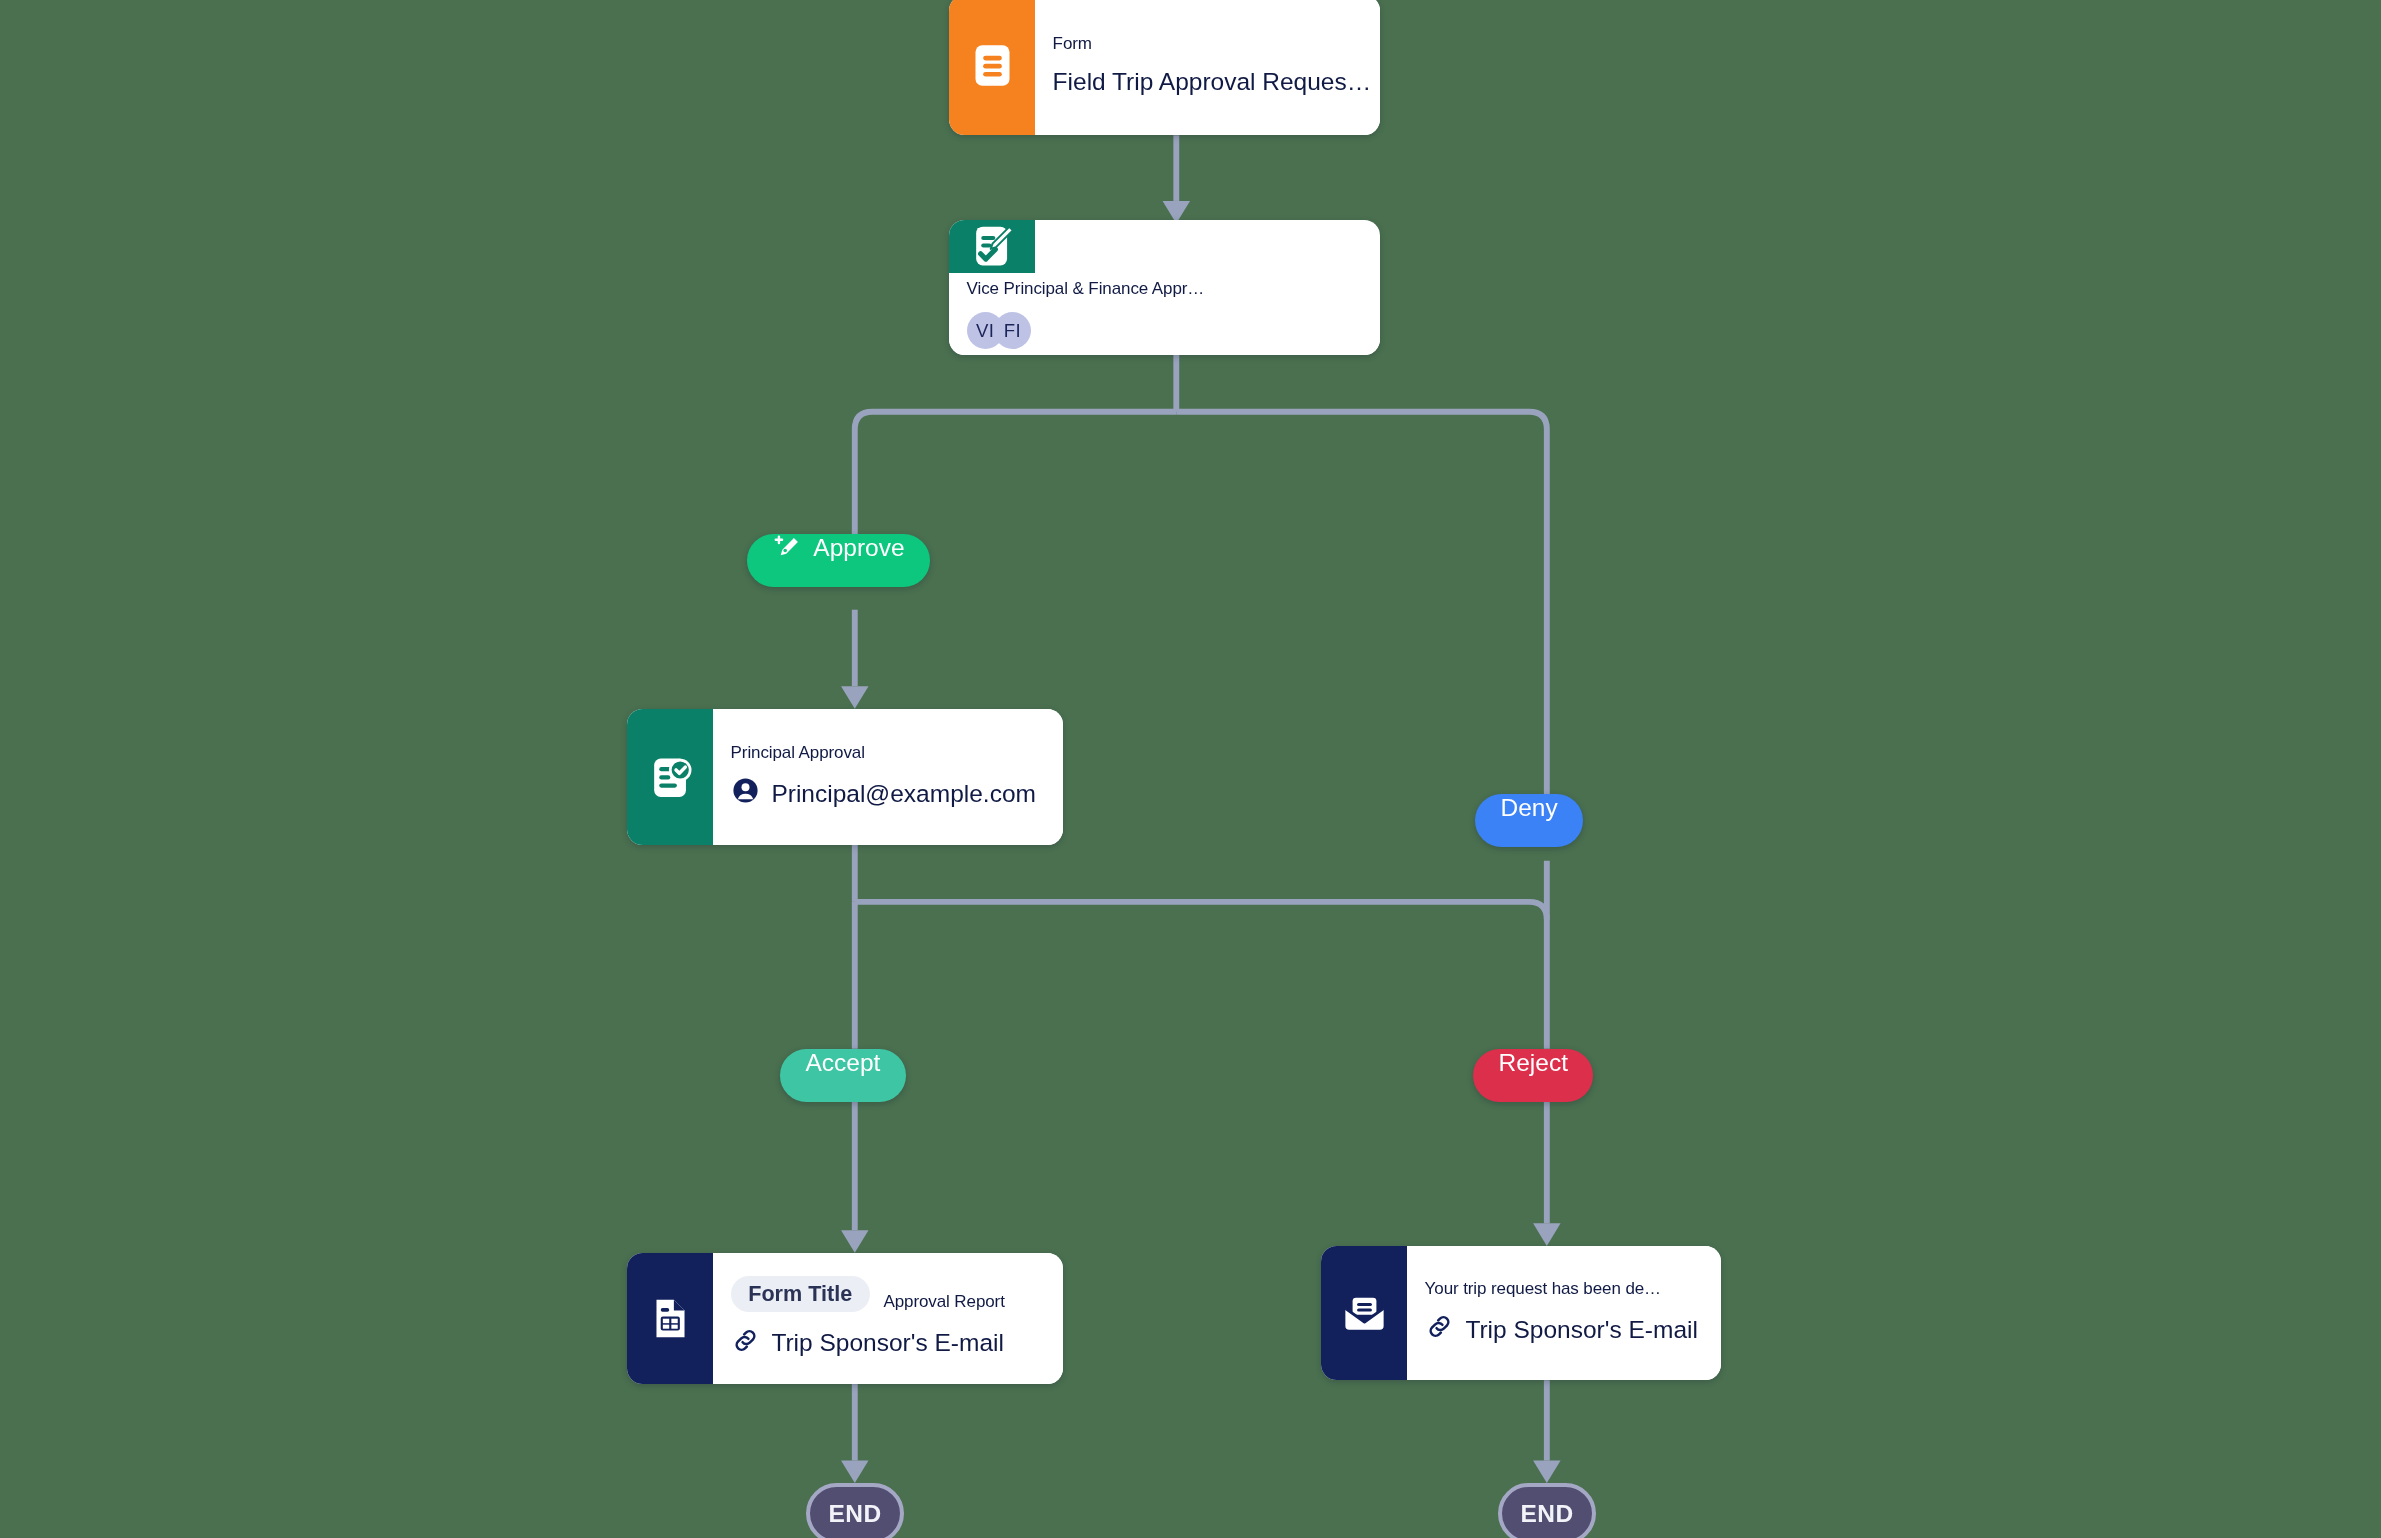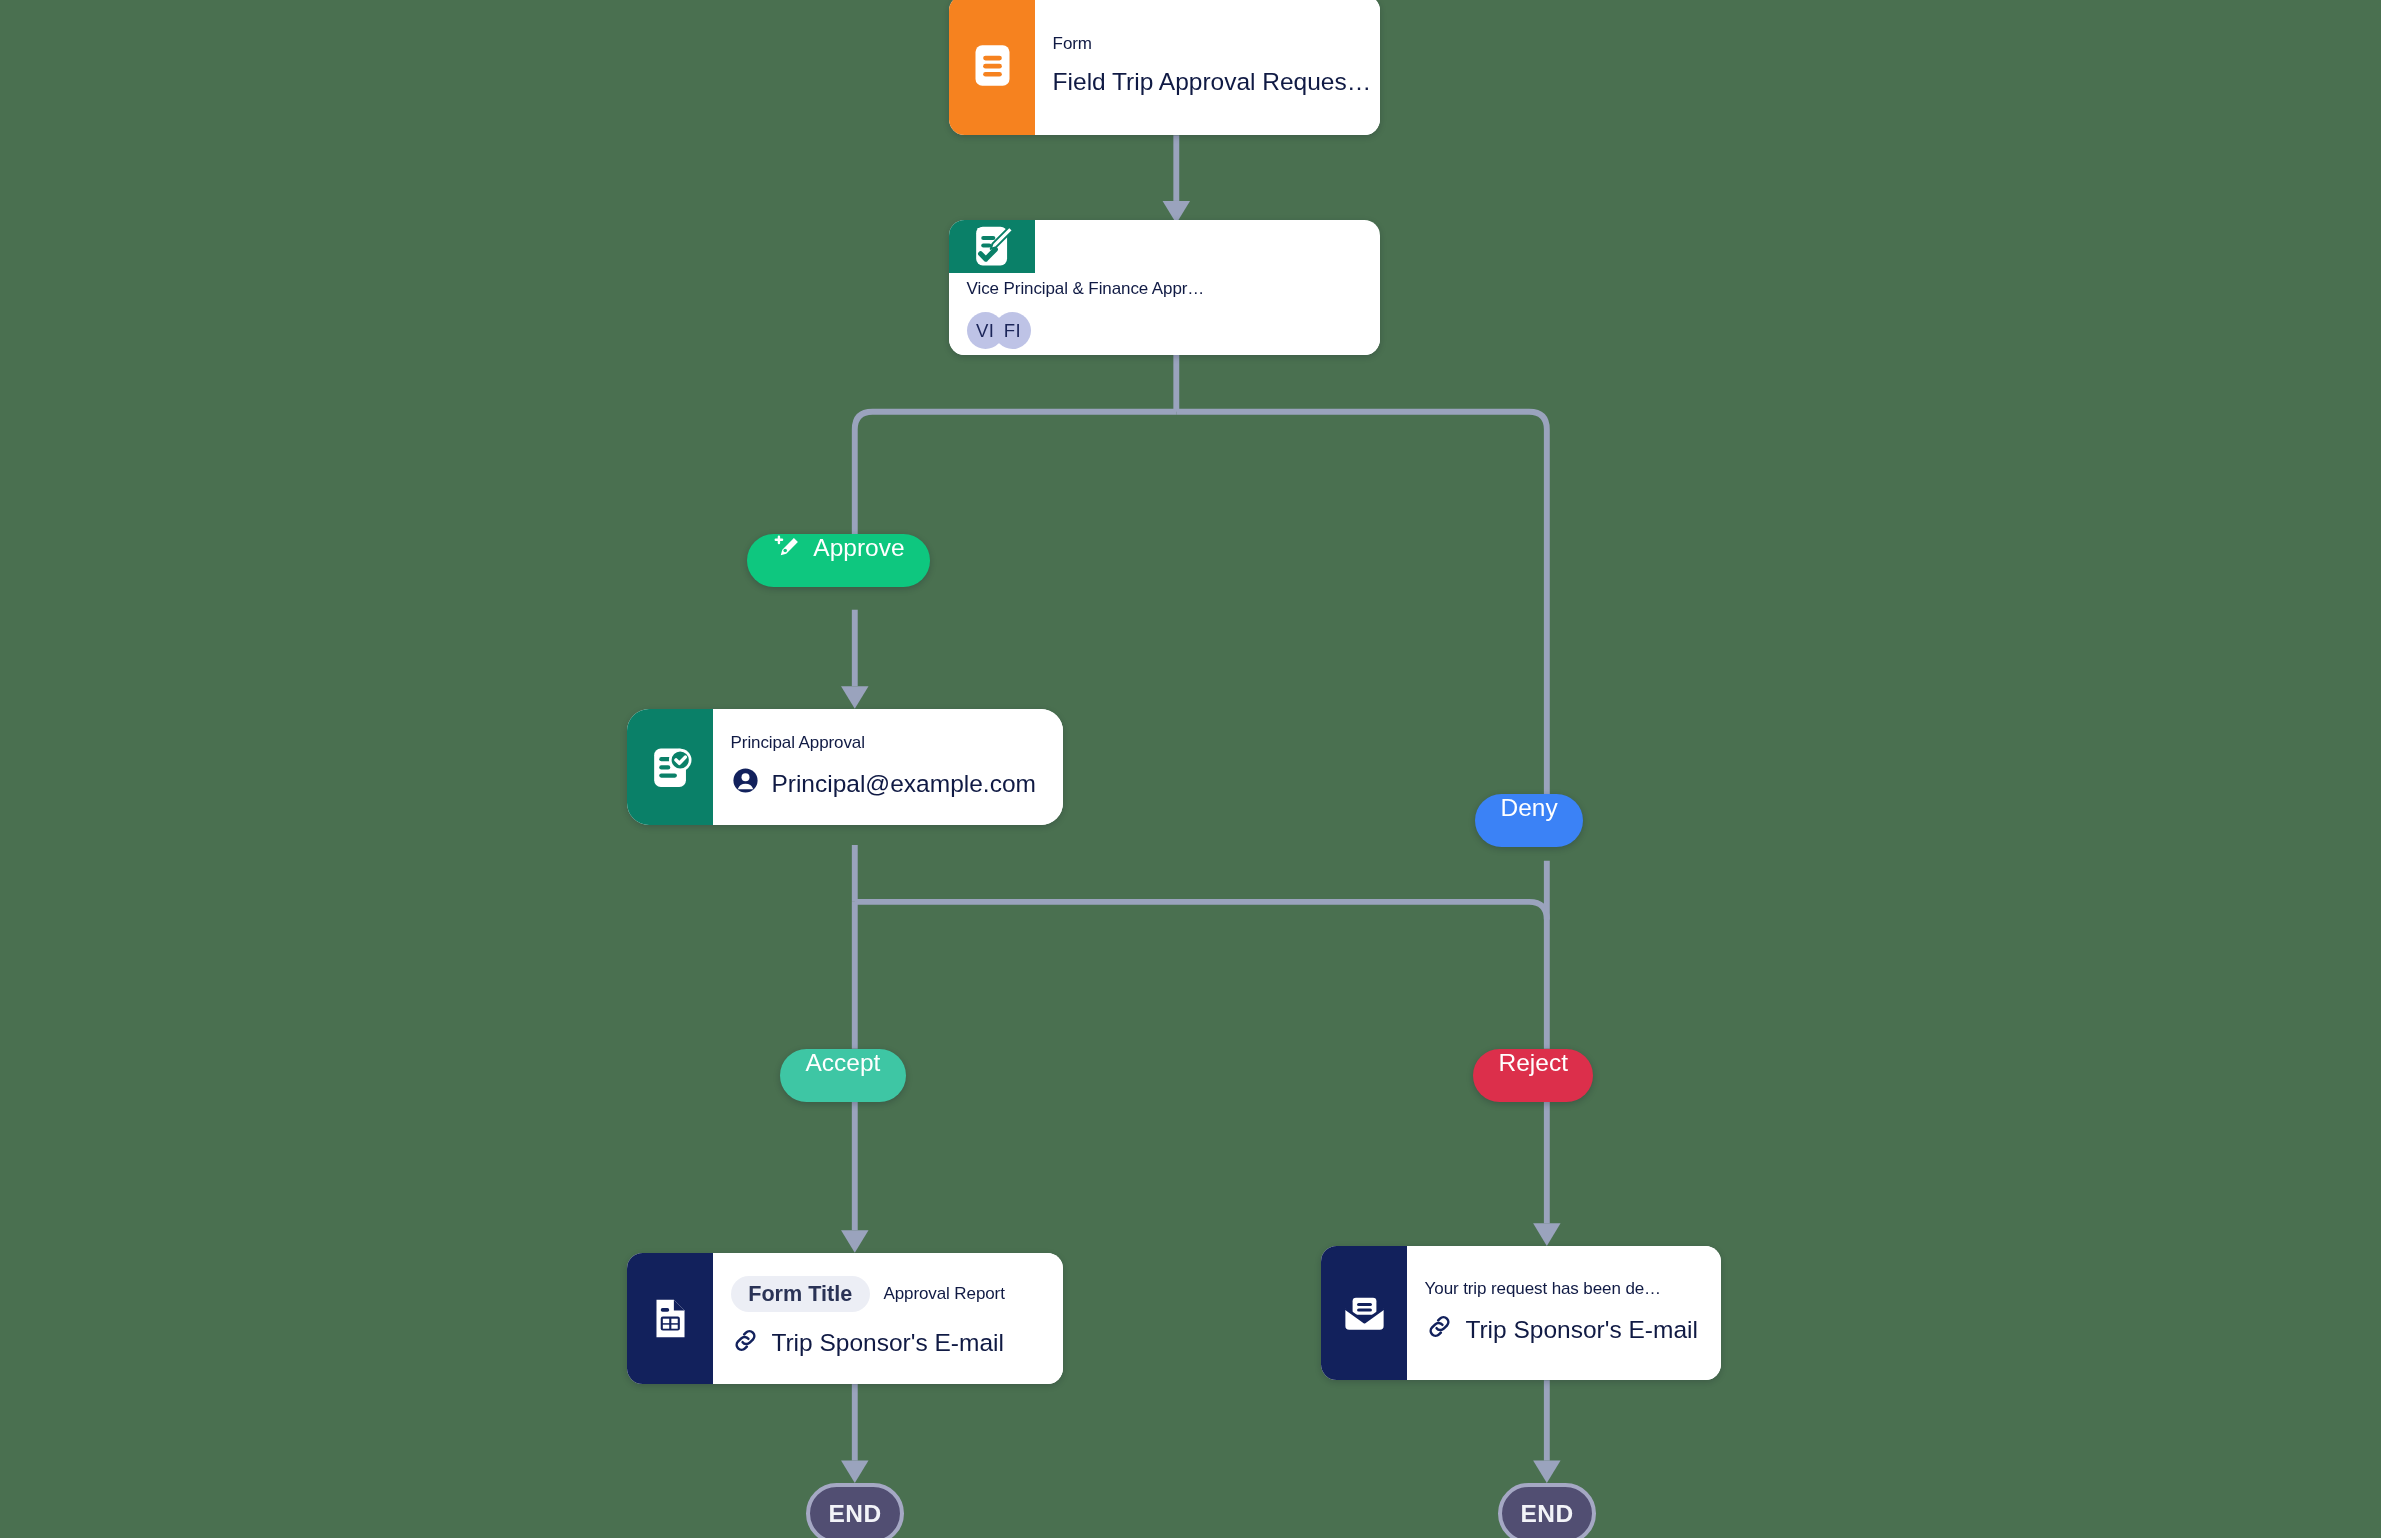--- a/index.html
+++ b/index.html
@@ -87,21 +87,21 @@
     font-size: 18.6px;
     font-weight: 400;
     display: flex;
     align-items: center;
     justify-content: center;
     letter-spacing: 0.2px;
   }
   .avatar + .avatar { margin-left: -9.8px; }
 
   
-  .title-row { display: flex; align-items: center; gap: 13.7px; white-space: nowrap; }
+  .title-row { display: flex; align-items: flex-end; gap: 13.7px; white-space: nowrap; }
   .chip {
     background: #eceef5;
     color: #2a3356;
     font-size: 21.6px;
     font-weight: 700;
     border-radius: 979px;
     padding: 6.9px 17.6px;
     line-height: 1;
   }
 
@@ -238,21 +238,21 @@
         <path d="M4.9 2.2v5.2M2.3 4.8h5.2" stroke="#ffffff" stroke-width="2" stroke-linecap="round"></path>
       </svg>
     </span>
     <span>Approve</span>
   </div>
 
   <div class="pill deny" style="left:1475px; top:794px;">
     <span>Deny</span>
   </div>
 
-  <div class="node" style="left:627px; top:709px; width:436px; height:116px;border-radius:22px;">
+  <div class="node" style="left:627px; top:709px; width:436px; height:136px;">
     <div class="node-icon ic-teal">
       <svg width="53" height="53" viewBox="0 0 24 24">
         <rect x="4.6" y="3.4" width="14.4" height="17.4" rx="3" fill="#ffffff"></rect>
         <rect x="6.9" y="7.3" width="6.6" height="1.9" rx="0.95" fill="#0a8068"></rect>
         <rect x="6.9" y="11" width="5" height="1.9" rx="0.95" fill="#0a8068"></rect>
         <rect x="6.9" y="14.7" width="8" height="1.9" rx="0.95" fill="#0a8068"></rect>
         <circle cx="16.4" cy="8.6" r="5.1" fill="#ffffff"></circle>
         <circle cx="16.4" cy="8.6" r="3.9" fill="#0a8068"></circle>
         <path d="M14.5 8.6l1.5 1.5 2.7-2.8" stroke="#ffffff" stroke-width="1.6" fill="none" stroke-linecap="round" stroke-linejoin="round"></path>
       </svg>

